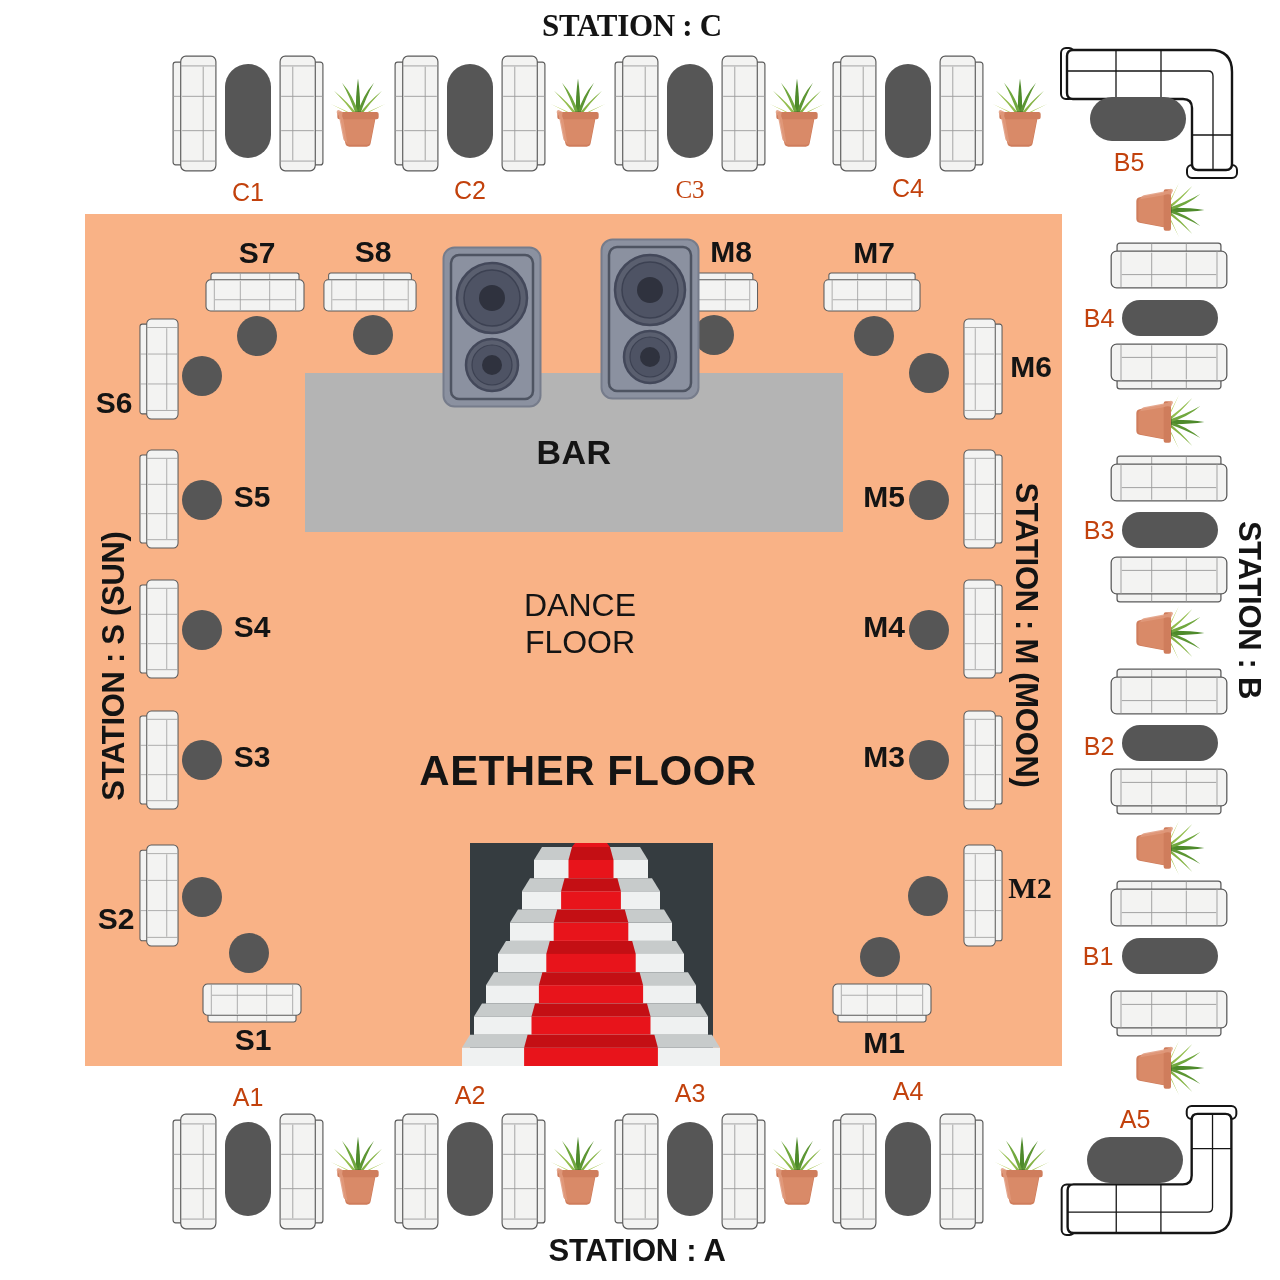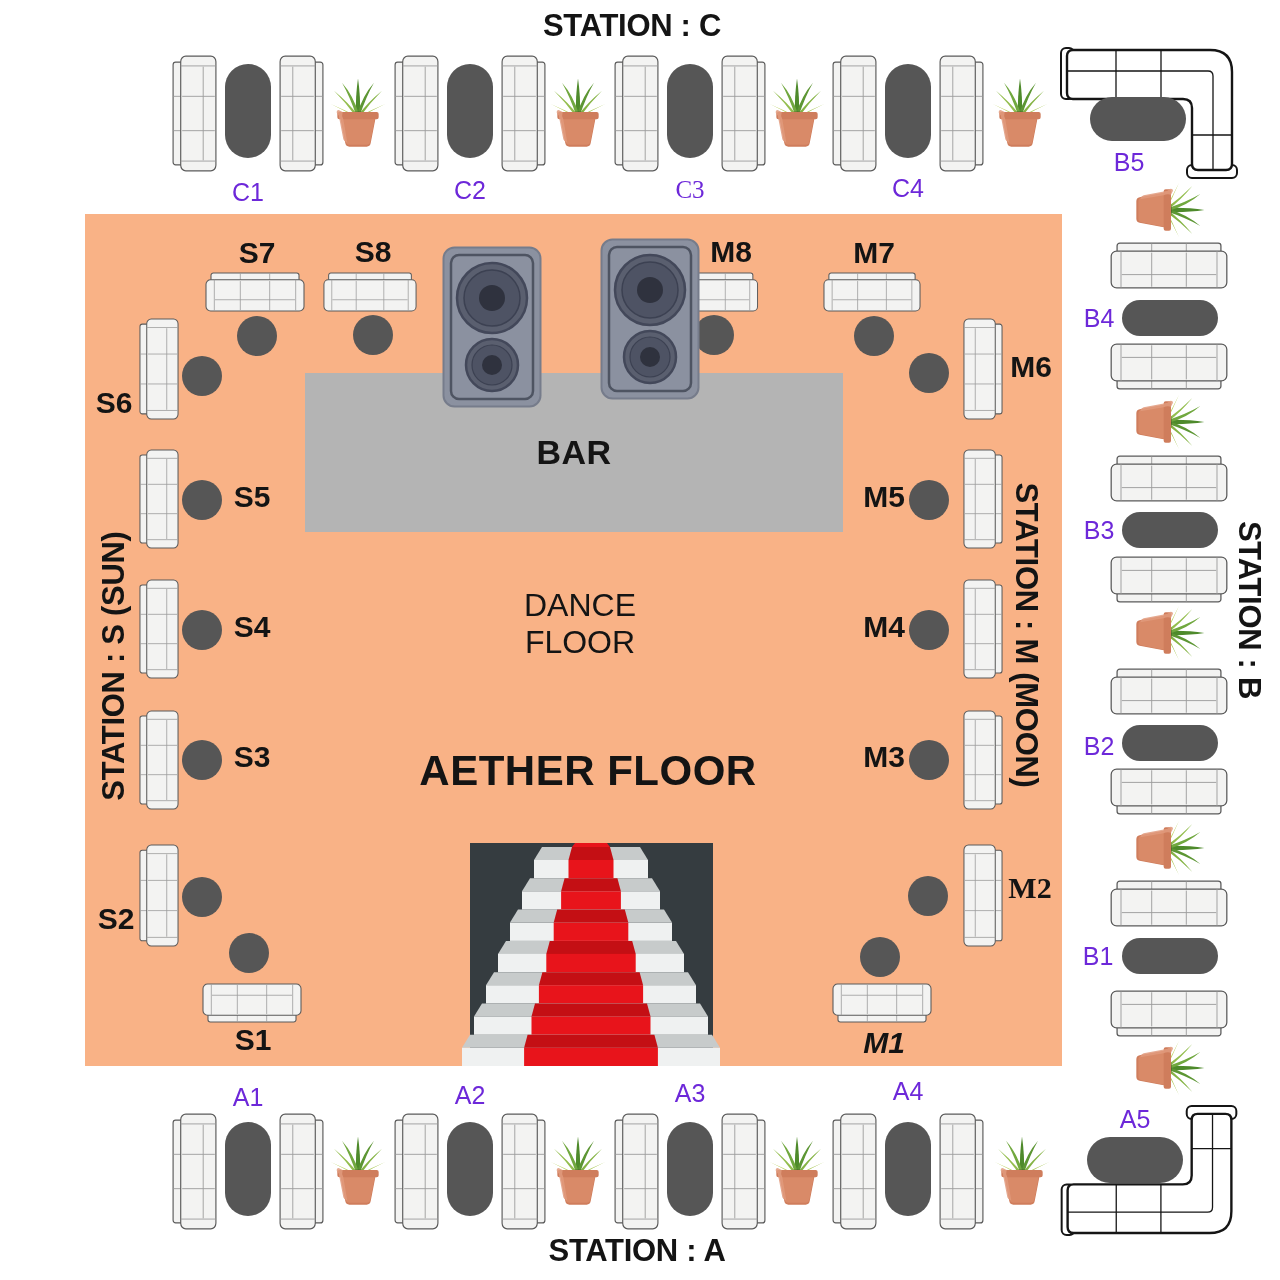--- a/index.html
+++ b/index.html
@@ -2,21 +2,21 @@
 <html><head>
 <meta charset="utf-8">
 <style>
   html,body{margin:0;padding:0;background:#ffffff;}
   #stage{position:relative;width:1280px;height:1280px;background:#ffffff;overflow:hidden;
          font-family:"Liberation Sans", sans-serif;}
   #plan{position:absolute;left:0;top:0;}
   #labels{position:absolute;left:0;top:0;width:100%;height:100%;pointer-events:none;}
   .lbl{position:absolute;transform:translate(-50%,-50%);color:#141414;white-space:nowrap;}
   .seat-bold{font-weight:800;font-size:30px;letter-spacing:0px;}
-  .seat-reg{font-weight:400;font-size:25px;color:#6d28d9;}
+  .seat-reg{font-weight:400;font-size:25px;color:#c2410c;}
   .title{font-weight:800;font-size:31px;letter-spacing:-0.3px;}
   .rot90{transform:translate(-50%,-50%) rotate(90deg);}
   .rotm90{transform:translate(-50%,-50%) rotate(-90deg);}
   .aether{font-weight:800;font-size:42px;letter-spacing:0.5px;}
   .dance{font-weight:400;font-size:32px;line-height:37px;text-align:center;white-space:pre-line;}
   .barlbl{font-weight:800;font-size:34px;letter-spacing:0.5px;}
 </style>
 </head>
 <body>
 
@@ -305,21 +305,21 @@
         <polygon points="65,160.5 177,160.5 180.5,173.5 61.5,173.5" fill="#C40F14"></polygon>
         <rect x="61.5" y="173.5" width="119" height="18.30000000000001" fill="#E8141B"></rect>
         <polygon points="0,191.8 242,191.8 250,204.8 -8,204.8" fill="#C7CBCB"></polygon>
         <rect x="-8" y="204.8" width="258" height="18.19999999999999" fill="#EFF1F1"></rect>
         <polygon points="57.599999999999994,191.8 184.4,191.8 187.9,204.8 54.099999999999994,204.8" fill="#C40F14"></polygon>
         <rect x="54.099999999999994" y="204.8" width="133.8" height="18.19999999999999" fill="#E8141B"></rect>
       </g>
   </svg>
 
   <div id="labels">
-      <div class="lbl title" style="left: 632px; top: 26px;">STATION : C</div>
+      <div class="lbl title" style="left: 632px; top: 26px; font-family: Liberation Serif, serif;">STATION : C</div>
       <div class="lbl title" style="left: 637px; top: 1251px;">STATION : A</div>
       <div class="lbl title rot90" style="left: 1249px; top: 610px;">STATION : B</div>
       <div class="lbl title rotm90" style="left: 114px; top: 666px;">STATION : S (SUN)</div>
       <div class="lbl title rot90" style="left: 1026px; top: 635px;">STATION : M (MOON)</div>
       <div class="lbl aether" style="left: 588px; top: 771px;">AETHER FLOOR</div>
       <div class="lbl dance" style="left: 580px; top: 624px;">DANCE
 FLOOR</div>
       <div class="lbl barlbl" style="left: 574px; top: 452px;">BAR</div>
       <div class="lbl seat-bold" style="left: 257px; top: 253px;">S7</div>
       <div class="lbl seat-bold" style="left: 373px; top: 252px;">S8</div>
@@ -329,21 +329,21 @@
       <div class="lbl seat-bold" style="left: 1031px; top: 367px;">M6</div>
       <div class="lbl seat-bold" style="left: 252px; top: 497px;">S5</div>
       <div class="lbl seat-bold" style="left: 884px; top: 497px;">M5</div>
       <div class="lbl seat-bold" style="left: 252px; top: 627px;">S4</div>
       <div class="lbl seat-bold" style="left: 884px; top: 627px;">M4</div>
       <div class="lbl seat-bold" style="left: 252px; top: 757px;">S3</div>
       <div class="lbl seat-bold" style="left: 884px; top: 757px;">M3</div>
       <div class="lbl seat-bold" style="left: 116px; top: 891px; margin-top: 28px;">S2</div>
       <div class="lbl seat-bold" style="left: 1030px; top: 888px; font-family: Liberation Serif, serif;">M2</div>
       <div class="lbl seat-bold" style="left: 253px; top: 1040px;">S1</div>
-      <div class="lbl seat-bold" style="left: 884px; top: 1043px; font-style: italic;">M1</div>
+      <div class="lbl seat-bold" style="left: 884px; top: 1043px;">M1</div>
       <div class="lbl seat-reg" style="left: 248px; top: 192px;">C1</div>
       <div class="lbl seat-reg" style="left: 470px; top: 190px; text-align: right;">C2</div>
       <div class="lbl seat-reg" style="left: 690px; top: 190px; font-family: Liberation Serif, serif;">C3</div>
       <div class="lbl seat-reg" style="left: 908px; top: 188px;">C4</div>
       <div class="lbl seat-reg" style="left: 248px; top: 1097px;">A1</div>
       <div class="lbl seat-reg" style="left: 470px; top: 1095px;">A2</div>
       <div class="lbl seat-reg" style="left: 690px; top: 1093px;">A3</div>
       <div class="lbl seat-reg" style="left: 908px; top: 1091px;">A4</div>
       <div class="lbl seat-reg" style="left: 1129px; top: 162px;">B5</div>
       <div class="lbl seat-reg" style="left: 1099px; top: 318px;">B4</div>

